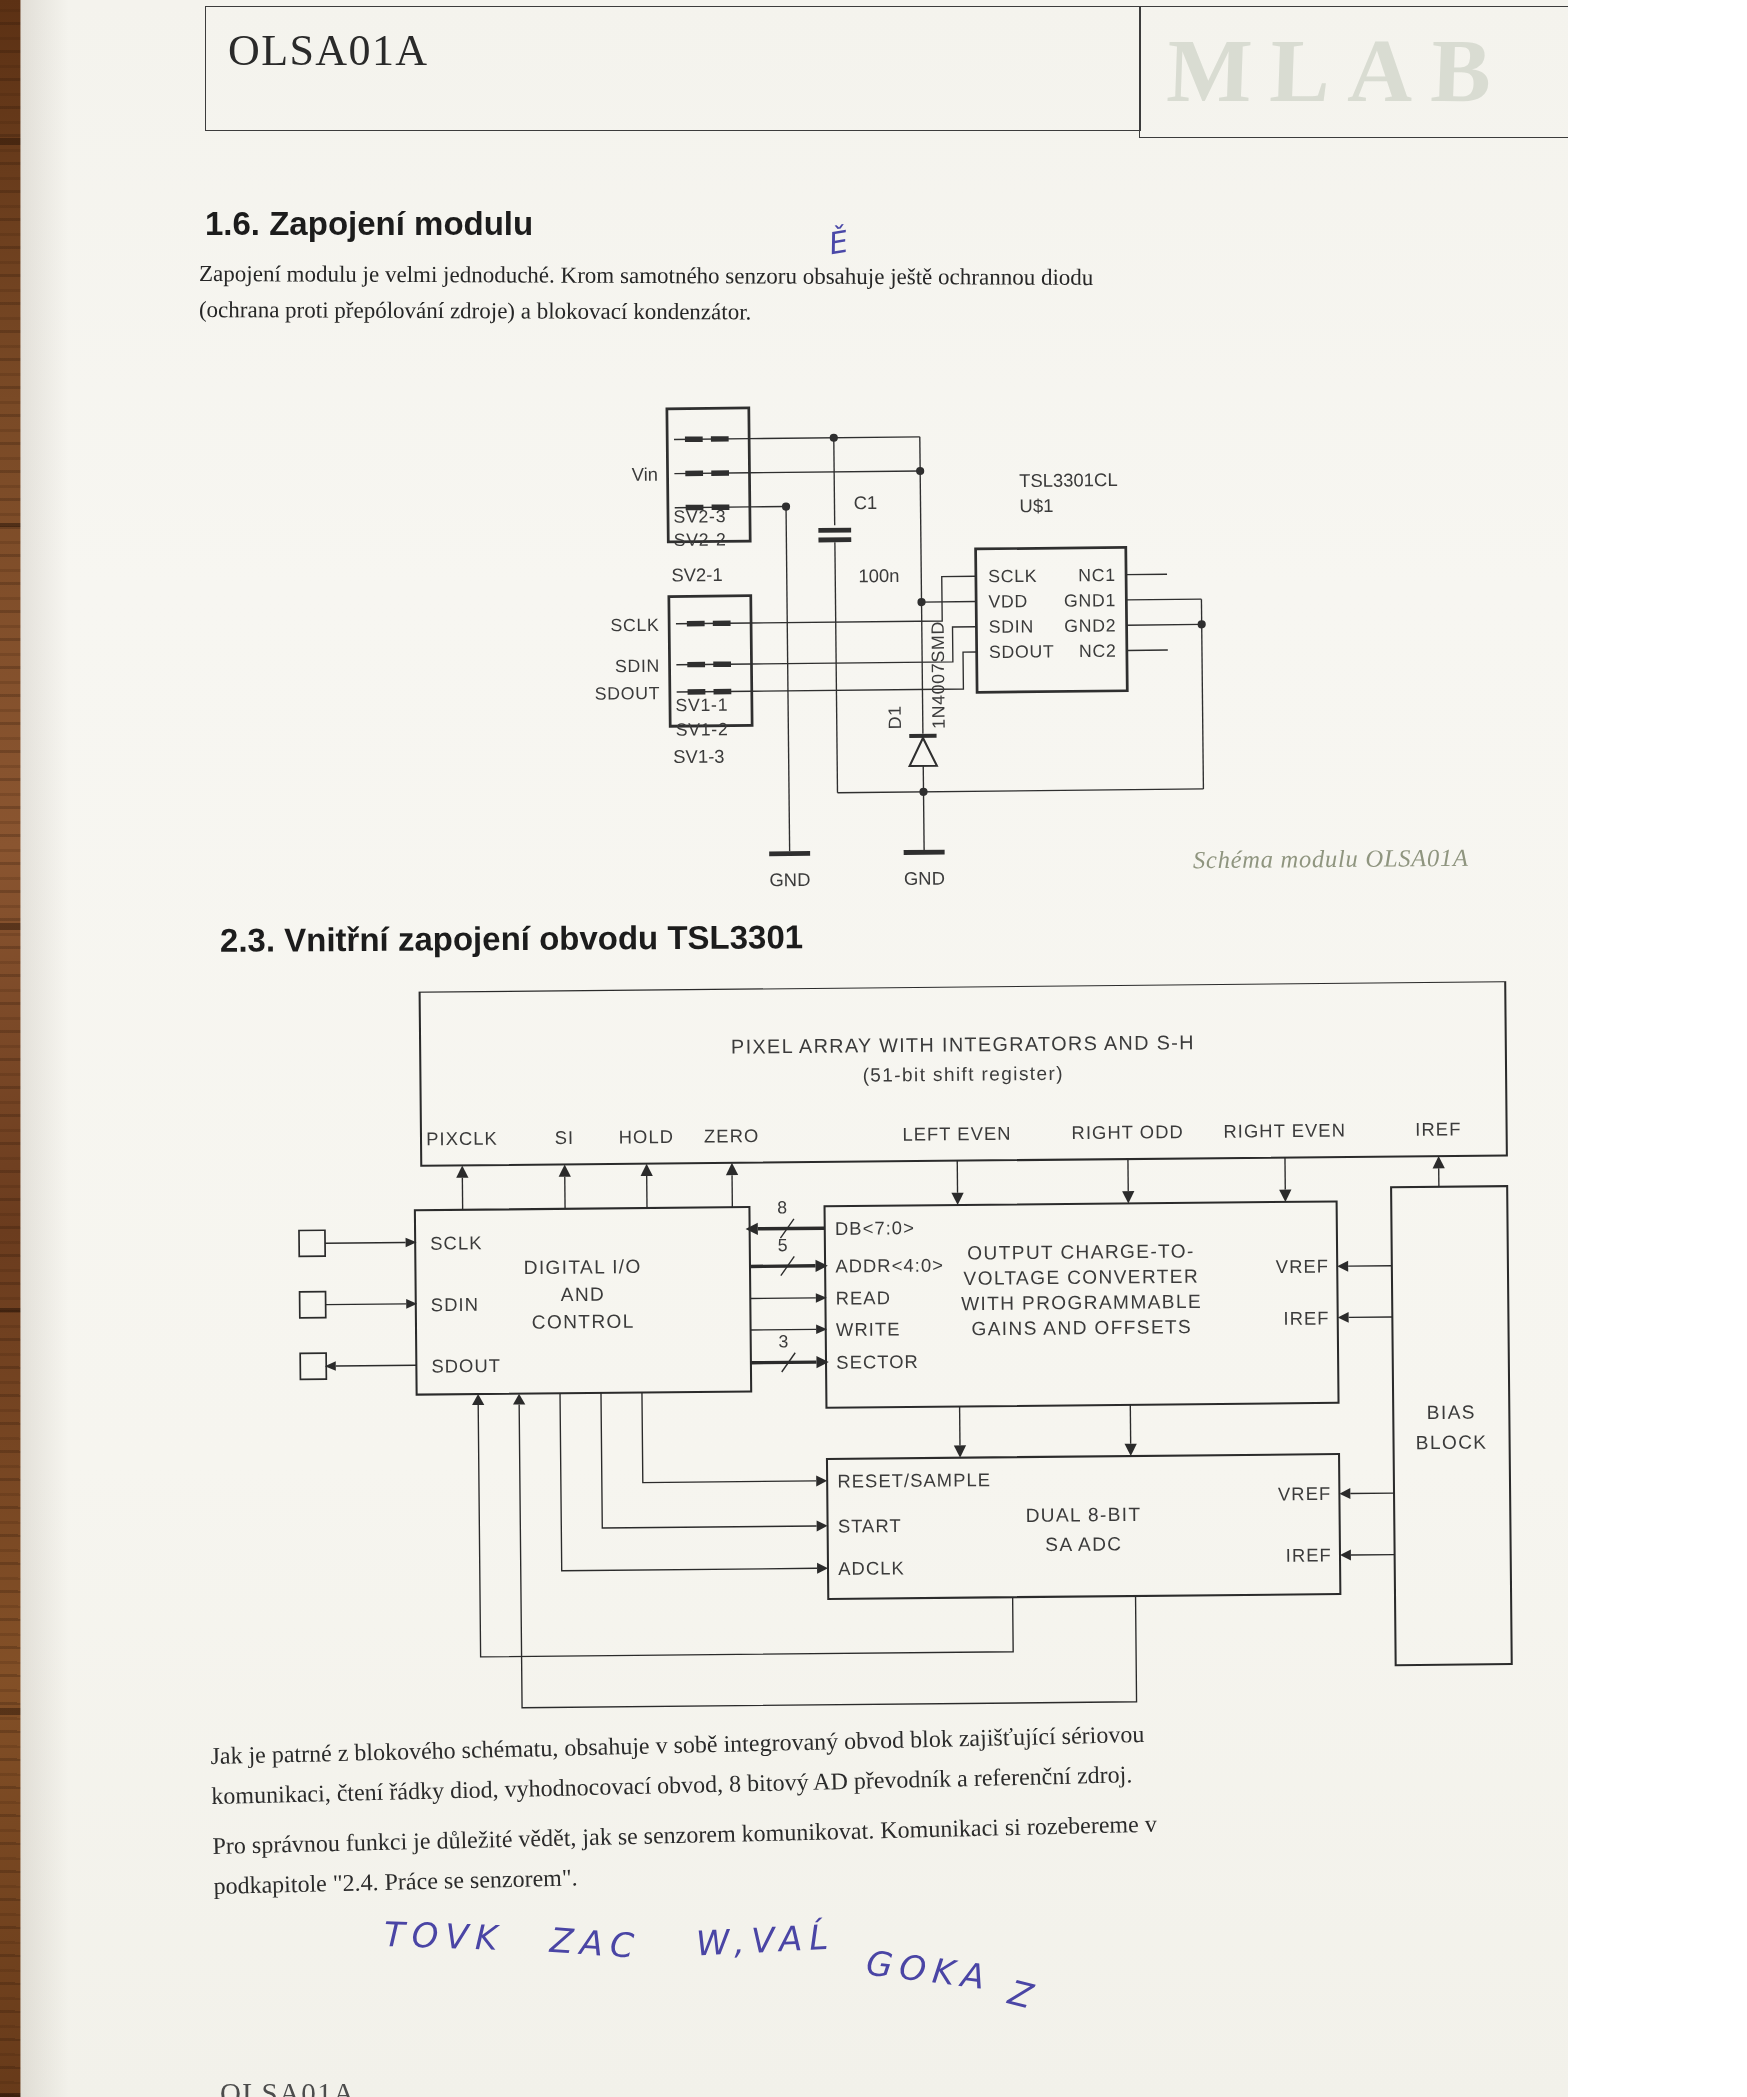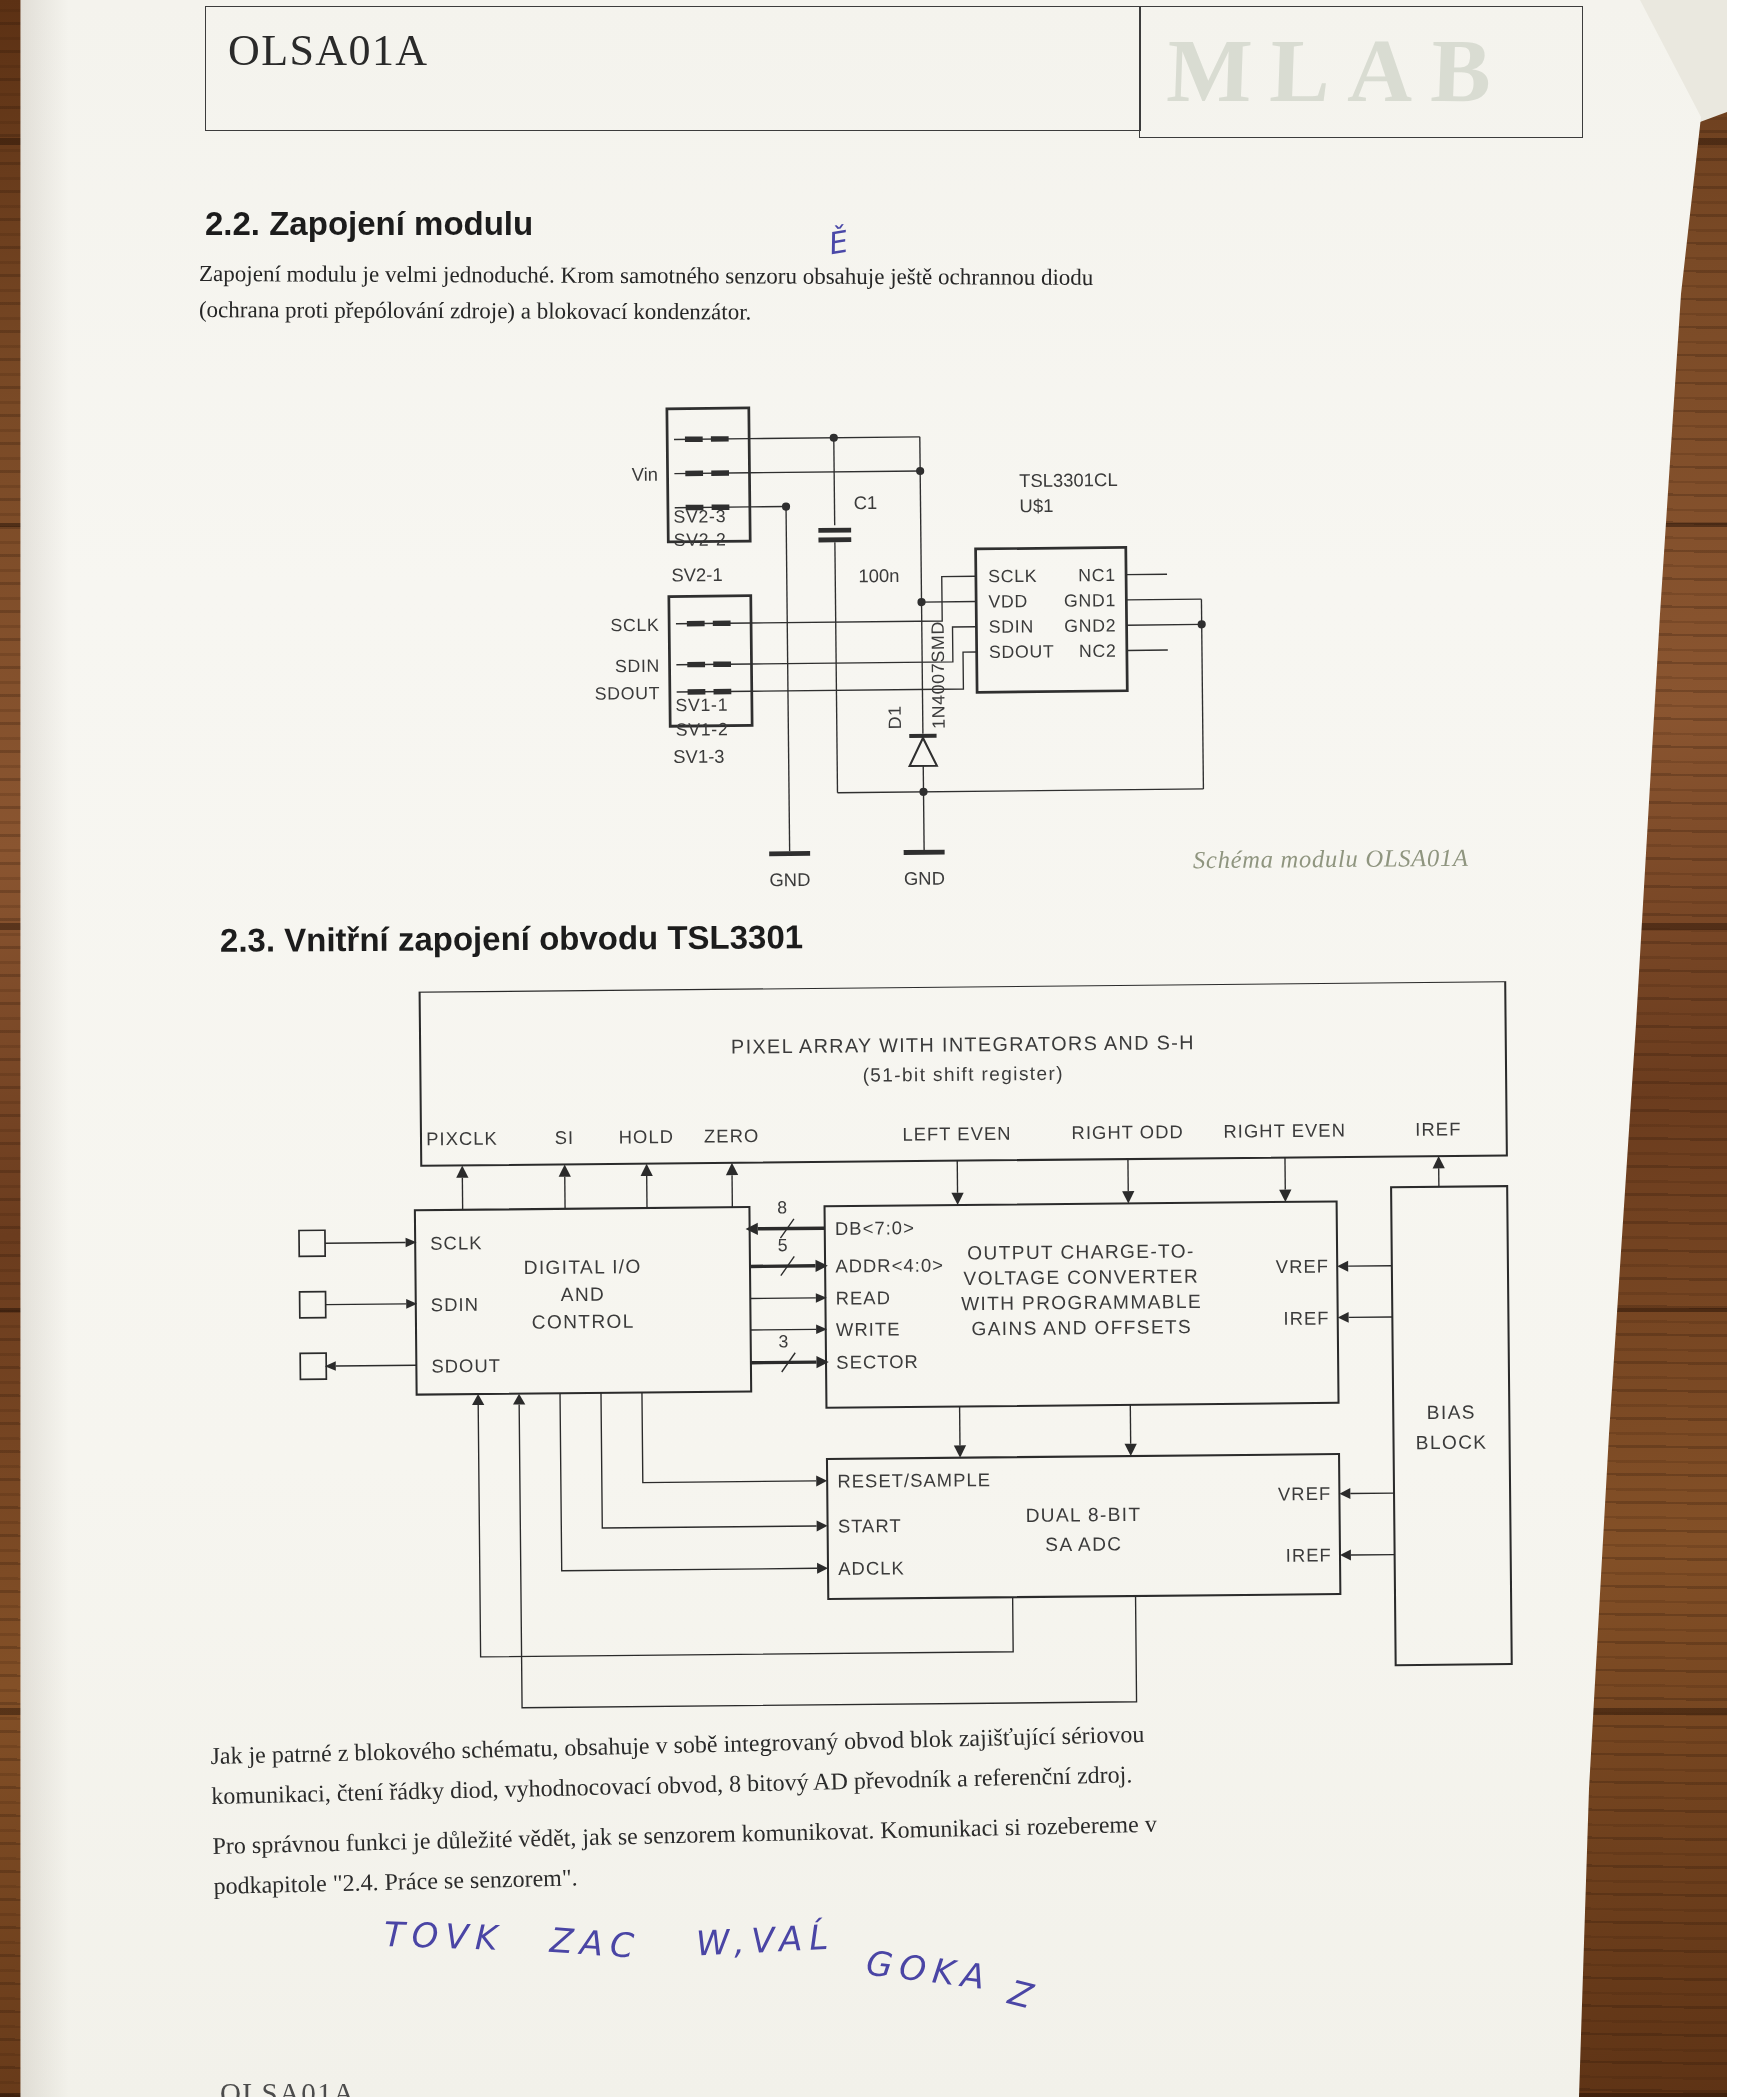--- a/index.html
+++ b/index.html
@@ -1,17 +1,17 @@
 <!DOCTYPE html>
 <html style="font-size:11px"><head>
 <meta charset="utf-8">
 <style>
   html,body{margin:0;padding:0;}
   .stage{
-    position:relative;width:1727px;height:2097px;overflow:hidden;
+    position:relative;width:1568px;height:2097px;overflow:hidden;
     background:
       repeating-linear-gradient(0.8deg, rgba(35,16,5,.22) 0 2.7px, rgba(0,0,0,0) 2.7px 13px, rgba(60,30,10,.18) 13px 15.7px, rgba(0,0,0,0) 15.7px 28px),
       repeating-linear-gradient(0deg, rgba(25,10,2,.45) 0 4.1px, rgba(0,0,0,0) 4.1px 382px, rgba(25,10,2,.4) 382px 389px, rgba(0,0,0,0) 389px 785px),
       linear-gradient(175deg,#5c3114 0%,#7a4a26 18%,#8a5530 38%,#6b3c1e 55%,#835027 75%,#5e3315 100%);
     font-family:"Liberation Serif", serif;color:#222;
   }
   .paper{
     position:absolute;left:0;top:0;width:1748px;height:2097px;
     background:linear-gradient(180deg,#f4f3ed 0%,#f7f6f1 28%,#f6f5ef 70%,#f2f1ea 100%);
     clip-path:polygon(20.5px 0, 1640px 0, 1701px 117px, 1681px 294px, 1660px 614px, 1636px 1024px, 1609px 1434px, 1589px 1789px, 1579px 2097px, 20.5px 2097px);
@@ -70,21 +70,21 @@
 
   <div class="paper"></div>
 
   <div class="hdr-box hdr-left">
     <div class="doc-title">OLSA01A</div>
   </div>
   <div class="hdr-box hdr-right">
     <div class="watermark">MLAB</div>
   </div>
 
-  <div class="h2 h22">2.2. Zapojení modulu</div>
+  <div class="h2 h22">1.6. Zapojení modulu</div>
   <div class="body-par par22">
     <div>Zapojení modulu je velmi jednoduché. Krom samotného senzoru obsahuje ještě ochrannou diodu</div>
     <div>(ochrana proti přepólování zdroje) a blokovací kondenzátor.</div>
   </div>
   <div class="ink">Ě</div>
 
   <svg class="fig fig-schematic" width="724" height="553" viewBox="0 0 1060 810">
     <g stroke="#2f2f2f" stroke-width="2" fill="none">
 
       <rect x="120" y="95" width="120" height="195" stroke-width="4"></rect>

